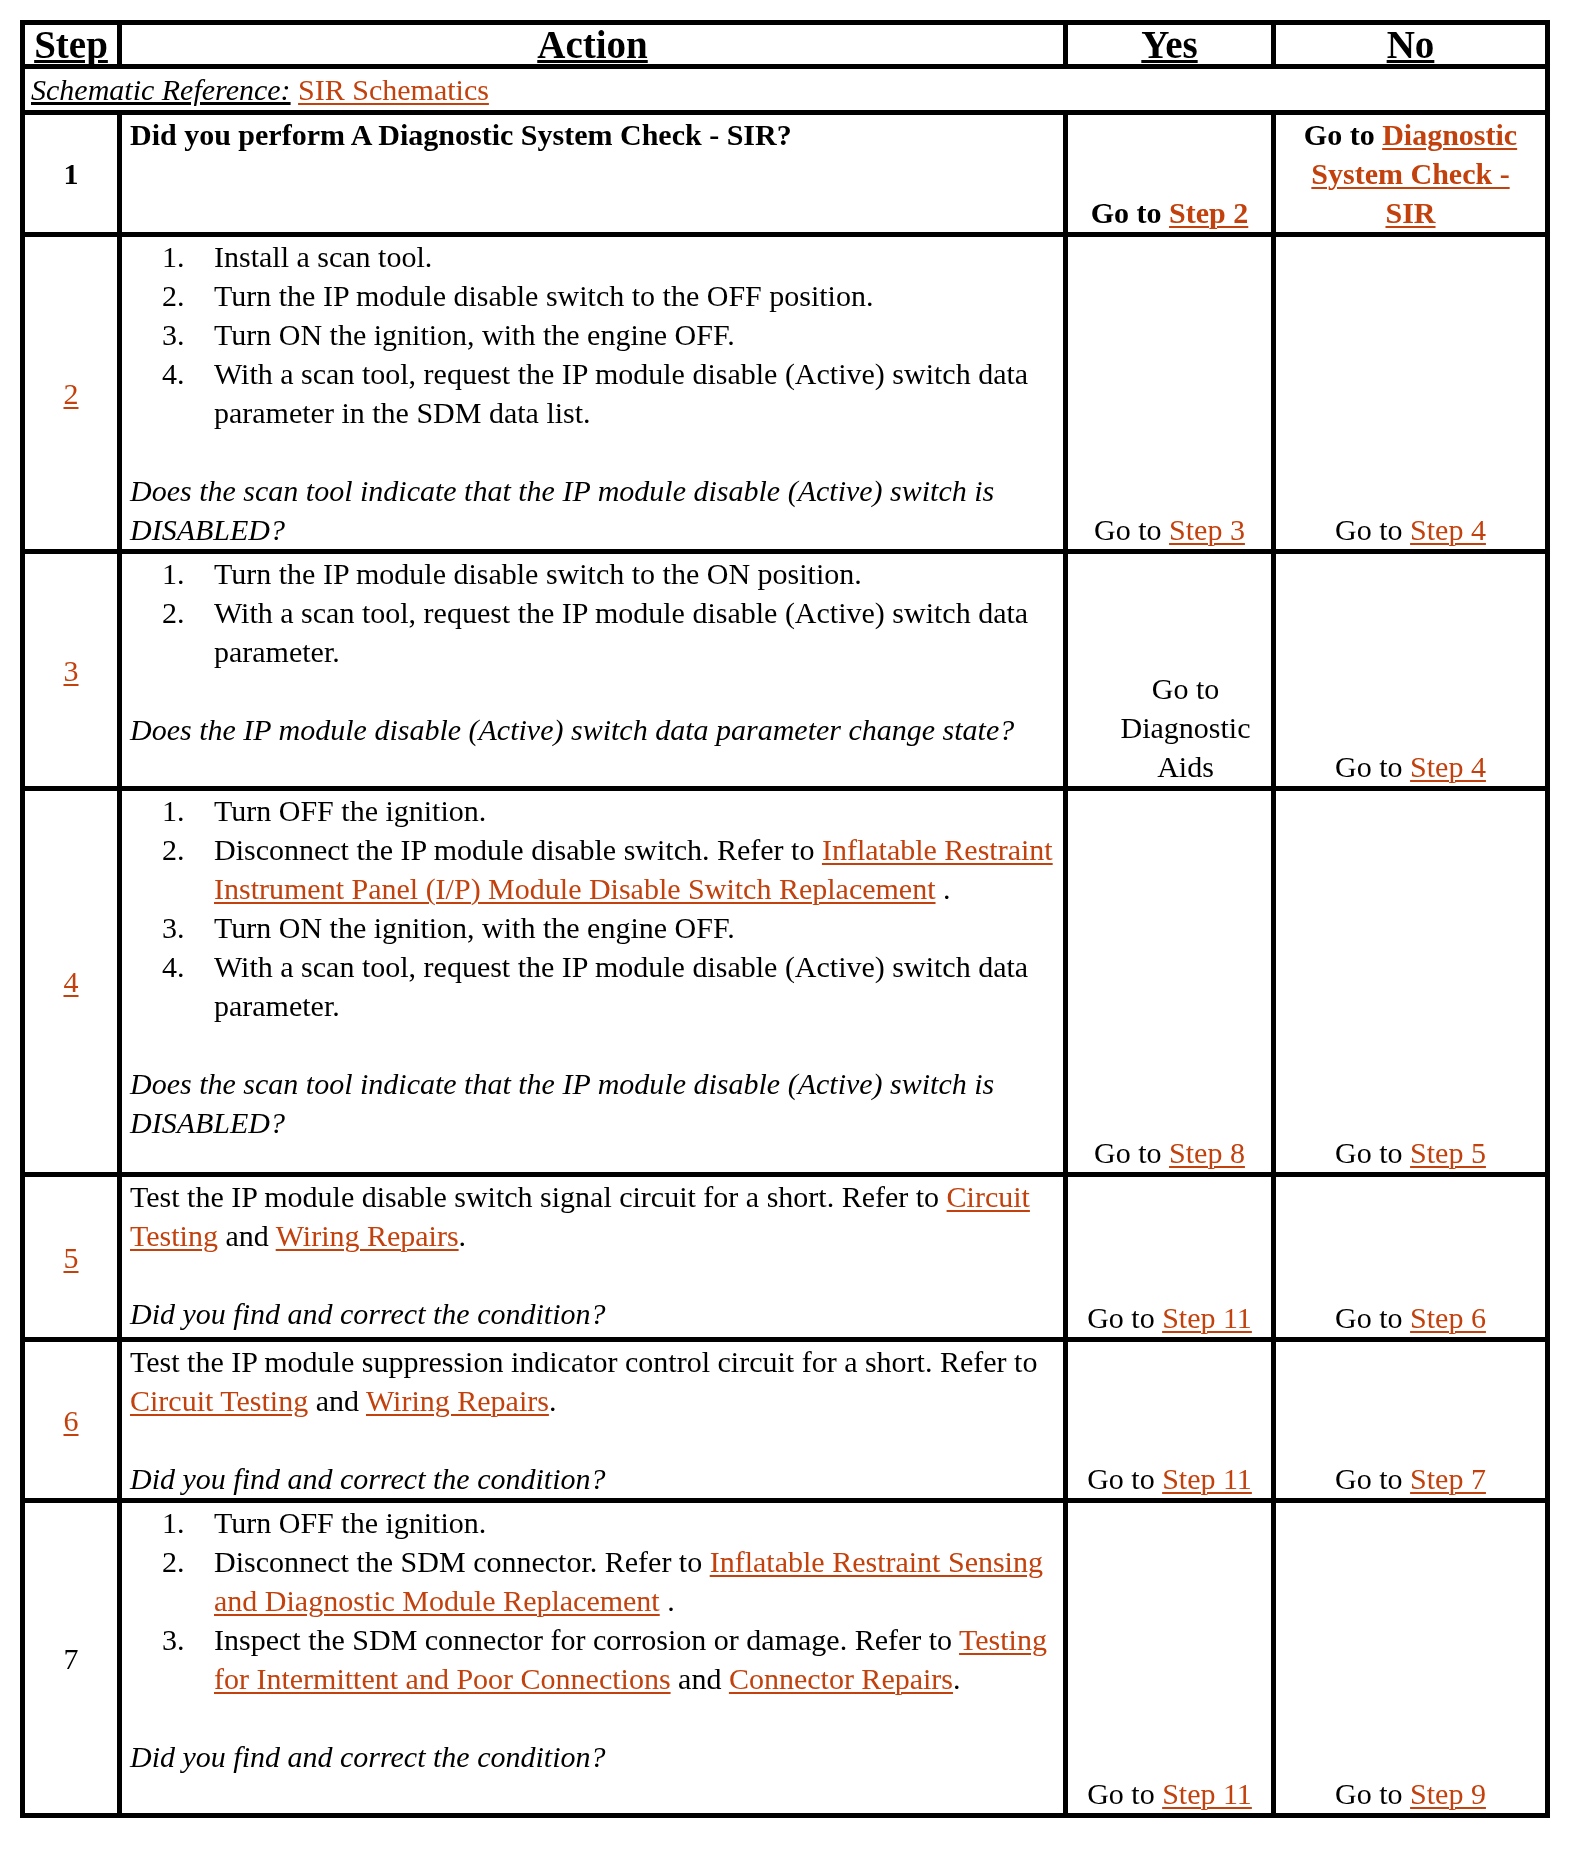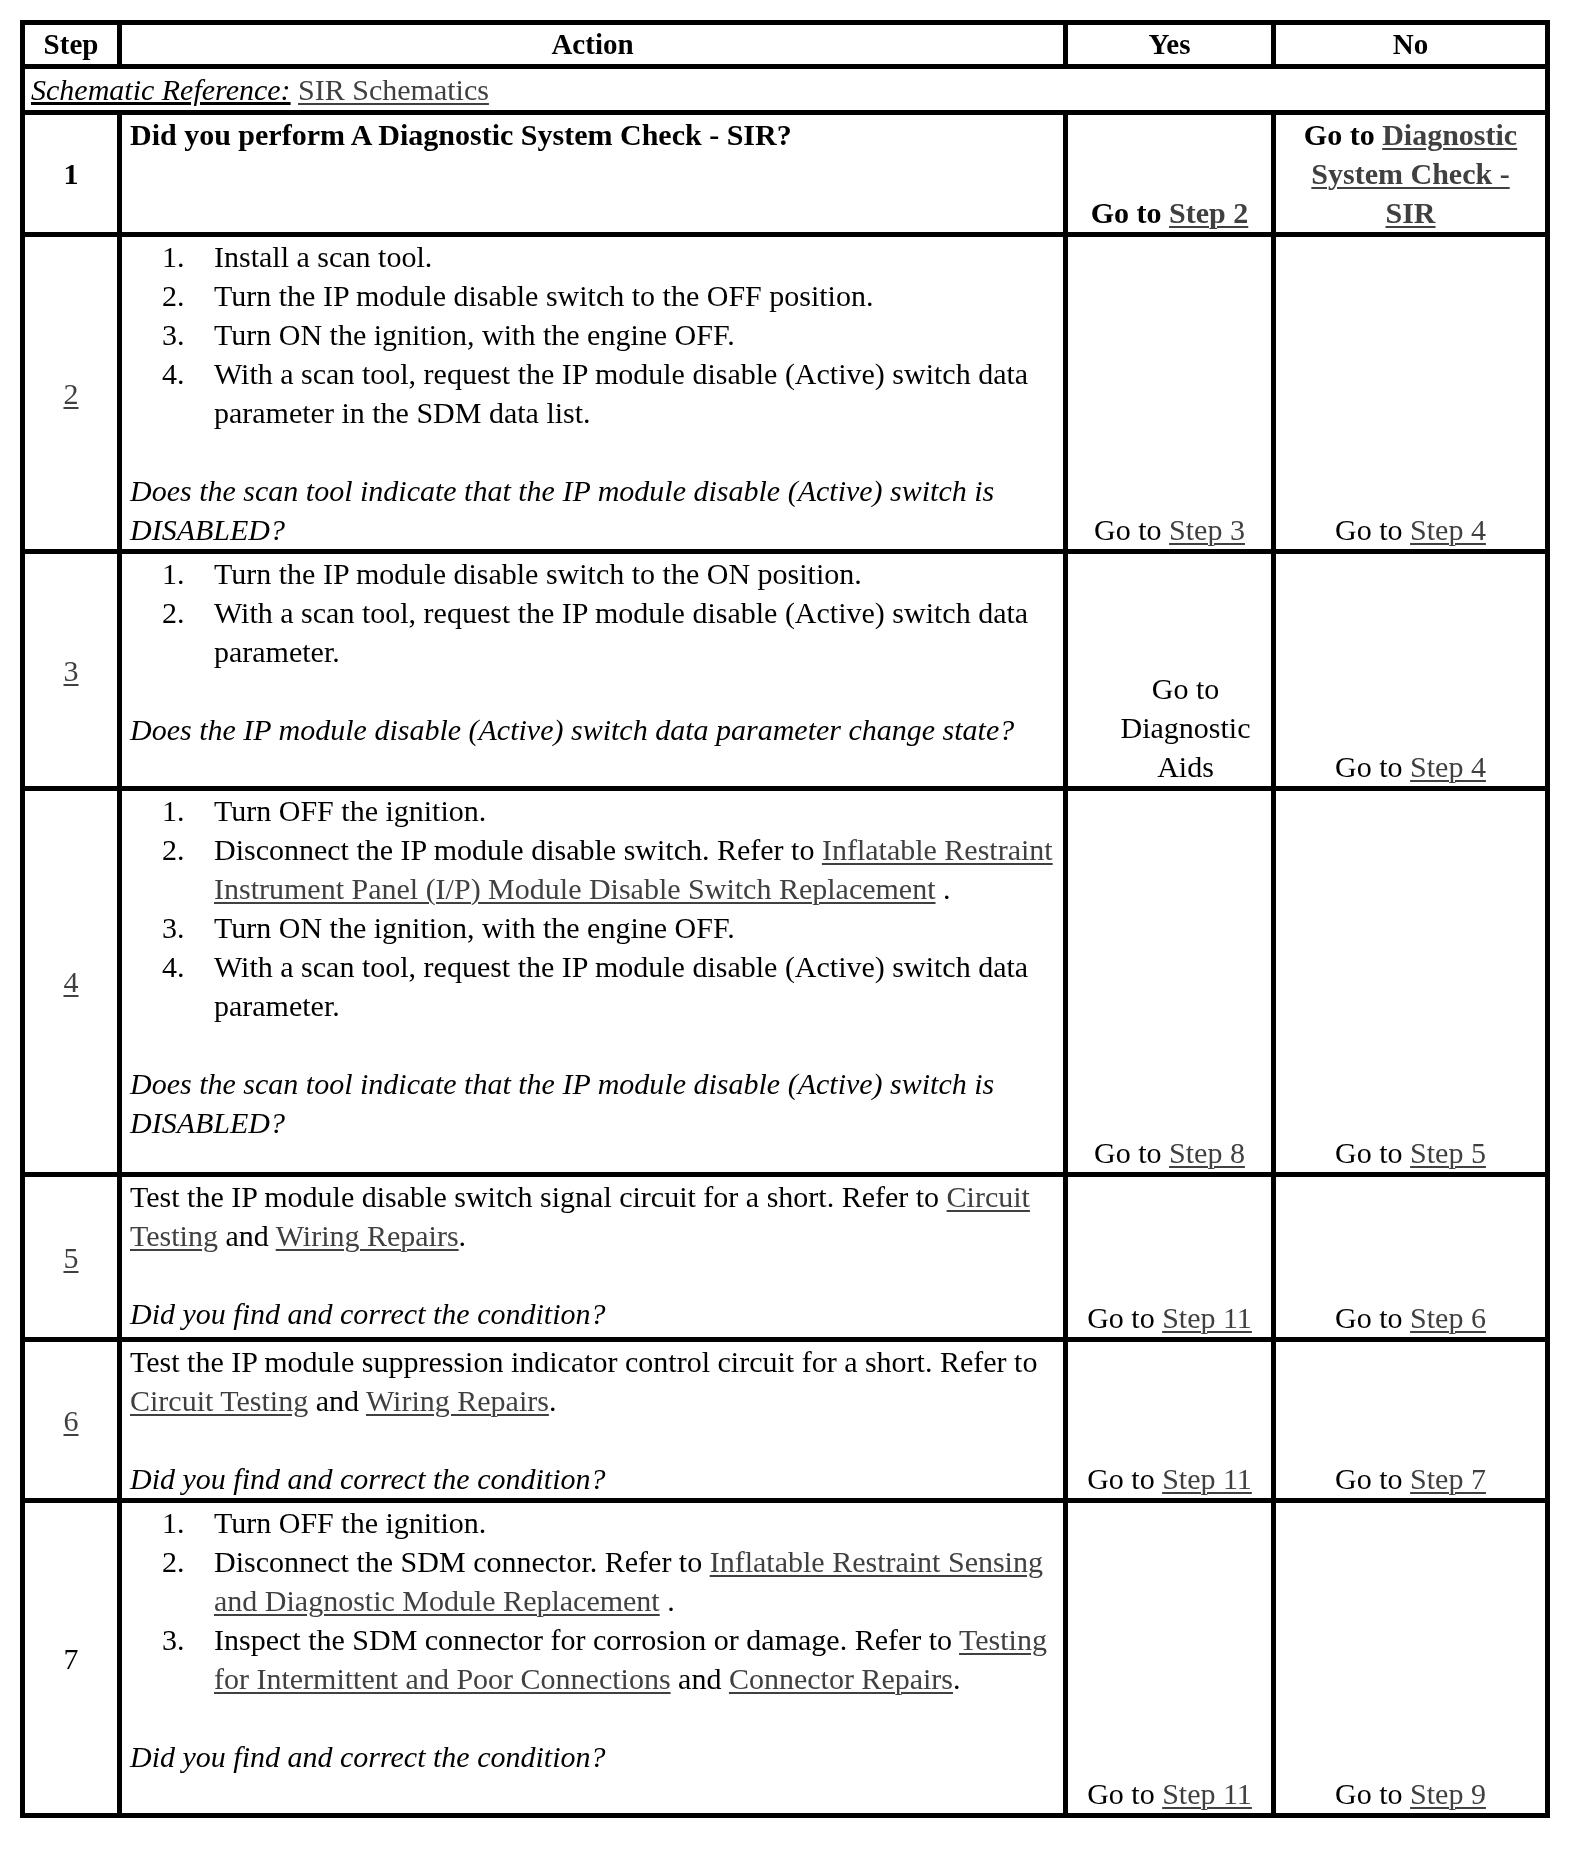--- a/index.html
+++ b/index.html
@@ -29,33 +29,34 @@
       padding: 0 8px;
       overflow: hidden;
     }
     col.c-step { width: 97px; }
     col.c-action { width: 946px; }
     col.c-yes { width: 208px; }
     col.c-no { width: 274px; }
 
     th {
       font-weight: bold;
-      font-size: 29px;
+      font-size: 39px;
       text-align: center;
       height: 38px;
       vertical-align: middle;
+      text-decoration: underline;
     }
     tr.schem td {
       height: 41px;
       vertical-align: middle;
       padding-left: 6px;
     }
     .italic { font-style: italic; text-decoration: underline; }
     a.lnk {
-      color: #404040;
+      color: #c2410c;
       text-decoration: underline;
       text-underline-offset: 3px;
       text-decoration-thickness: 2px;
     }
     td.step {
       text-align: center;
       vertical-align: middle;
       padding: 0;
     }
     td.action {

